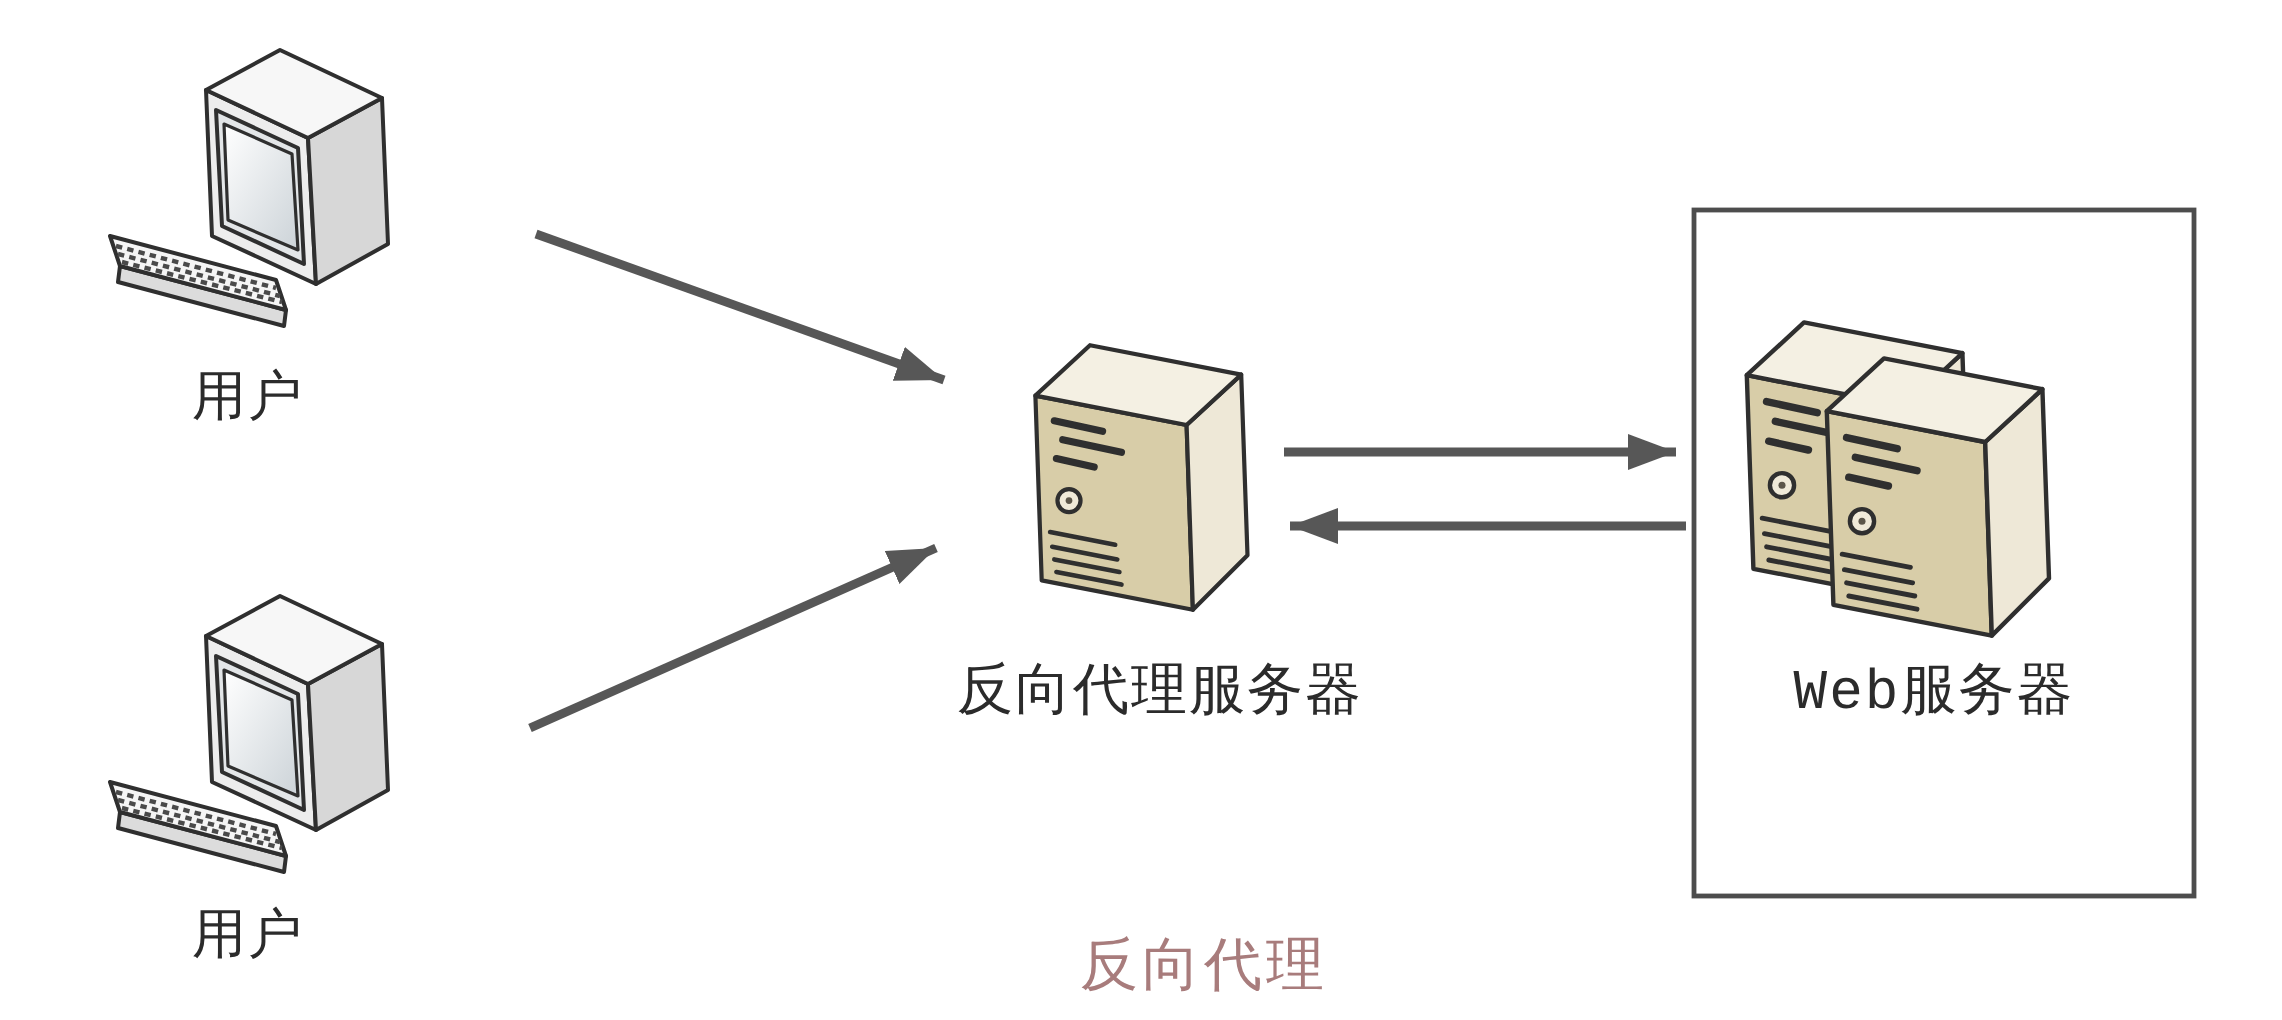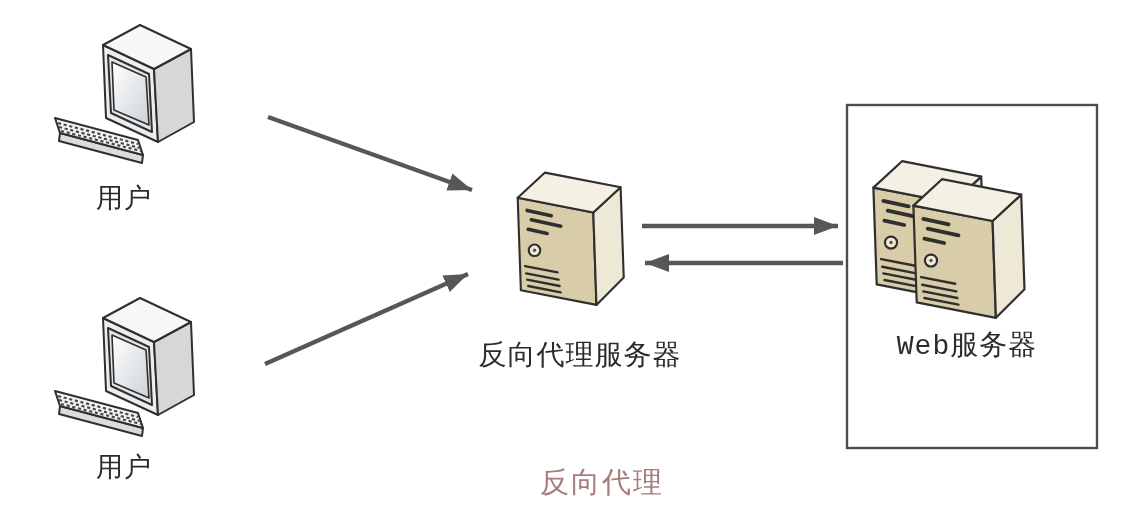--- a/index.html
+++ b/index.html
@@ -93,19 +93,19 @@
       <line x1="265" y1="364" x2="468" y2="274" marker-end="url(#arrowhead)"></line>
       <line x1="642" y1="226" x2="838" y2="226" marker-end="url(#arrowhead)"></line>
       <line x1="843" y1="263" x2="645" y2="263" marker-end="url(#arrowhead)"></line>
     </g>
   </svg>
 
   <div class="lbl small" style="left:124px; top:180px;">用户</div>
 
   <div class="lbl small" style="left:124px; top:449px;">用户</div>
 
-  <div class="lbl" style="left:580px; top:326px;margin-top:10px;">反向代理服务器</div>
+  <div class="lbl" style="left:580px; top:326px;">反向代理服务器</div>
 
   <div class="lbl title" style="left:602px; top:463px;">反向代理</div>
 
   <div class="lbl" style="left:967px; top:326px;">Web服务器</div>
 
 </div>
 
 </body></html>

